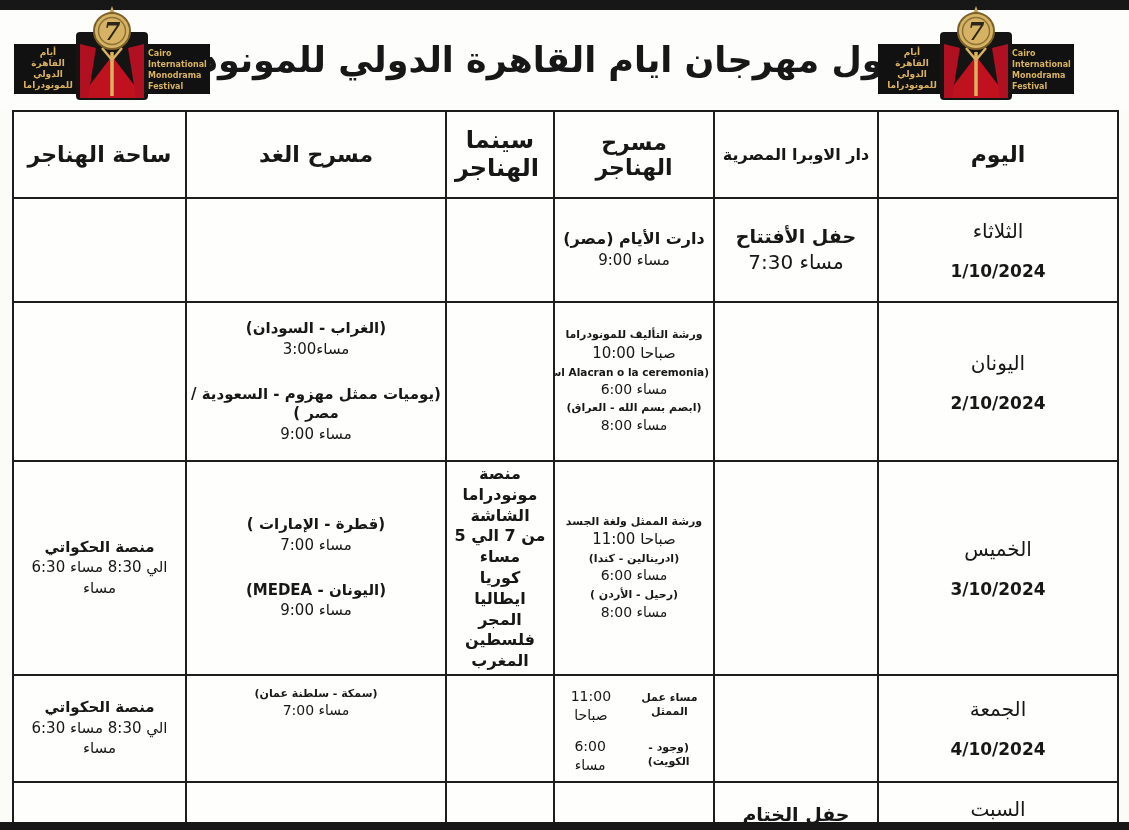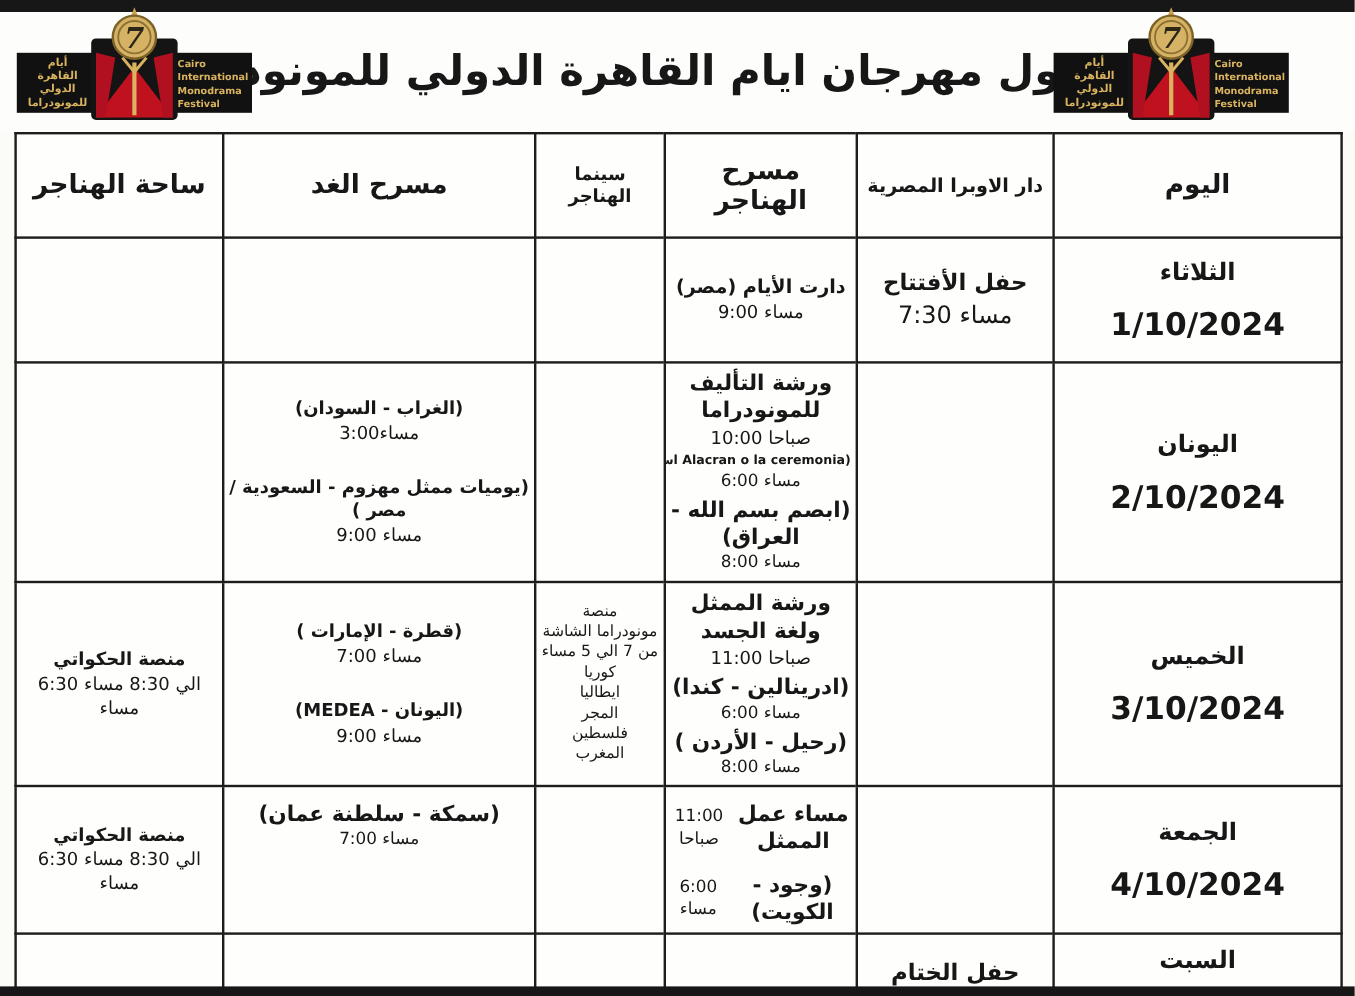--- a/index.html
+++ b/index.html
@@ -28,48 +28,48 @@
     border-collapse:collapse;table-layout:fixed;
     width:1105px;margin:0 0 0 12px;direction:rtl;
   }
   td,th{
     border:2.4px solid #1d1d1d;background:#fefefc;
     text-align:center;vertical-align:middle;padding:2px 4px;
     overflow:hidden;
   }
   th{font-size:22px;font-weight:bold}
   th.opera-h{font-size:16px}
-  th.cin-h{font-size:15px;line-height:1.15;padding:0 14px}
+  th.cin-h{font-size:24px;line-height:1.15;padding:0 14px}
   tr.hrow th{height:81px}
   tr.r1 td{height:98px}
   tr.r2 td{height:153px}
   tr.r3 td{height:148px}
   tr.r4 td{height:95px}
   tr.r5 td{height:86px}
 
-  .dname{font-size:20px;font-weight:bold}
-  .ddate{font-size:26px;font-weight:bold;direction:ltr;margin-top:18px}
+  .dname{font-size:20px;font-weight:normal}
+  .ddate{font-size:17px;font-weight:bold;direction:ltr;margin-top:18px}
 
   .ev{margin:3px 0}
-  .t{font-size:18px;font-weight:bold;line-height:1.3}
+  .t{font-size:11px;font-weight:bold;line-height:1.3}
   .t17{font-size:16px}
   .t19{font-size:19px}
   .t15{font-size:15px}
   .tsm{font-size:10.5px;white-space:nowrap}
   .time{
     font-size:14px;font-weight:normal;line-height:1.35;
     direction:ltr;unicode-bidi:isolate;
   }
   .time.t17{font-size:20px}
   .time.t15{font-size:15px}
   .ltr{direction:ltr;unicode-bidi:isolate}
   .line{display:flex;justify-content:center;gap:7px;align-items:baseline}
   .gap28{margin-bottom:26px}
   td.vtop{vertical-align:top;padding-top:8px}
-  .cl{font-size:13px;font-weight:normal;line-height:1.3}
+  .cl{font-size:16px;font-weight:bold;line-height:1.3}
 
   
   .footer{
     height:37px;display:flex;align-items:center;justify-content:flex-end;
     padding-left:20px;margin-right:14px;
   }
 </style>
 </head>
 <body>
 

